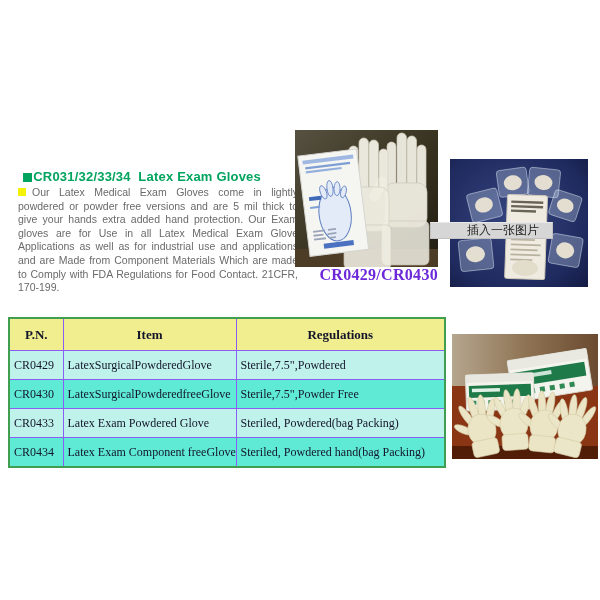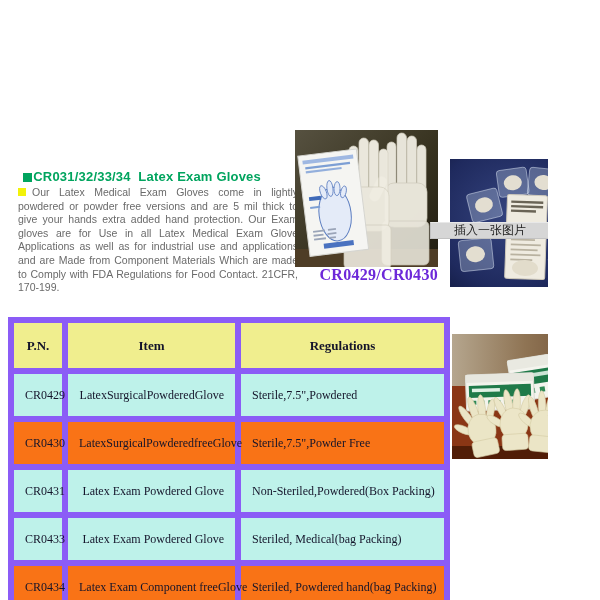--- a/index.html
+++ b/index.html
@@ -1,16 +1,16 @@
 <!DOCTYPE html>
 <html><head>
 <meta charset="utf-8">
 <style>
   html,body{margin:0;padding:0;background:#ffffff;}
-  .canvas{position:relative;width:548px;height:600px;background:#ffffff;overflow:hidden;
+  .canvas{position:relative;width:600px;height:600px;background:#ffffff;overflow:hidden;
           font-family:"Liberation Sans",sans-serif;}
 
   
   .doc-title{position:absolute;left:8px;top:154px;width:300px;
              font-size:13px;font-weight:bold;color:#00a45e;letter-spacing:.2px;white-space:pre;}
   .sq{display:inline-block;vertical-align:-1px;}
   .sq.green{width:9px;height:9px;background:#00a45e;margin-right:1px;}
   .sq.yellow{width:8px;height:8px;background:#f2f20a;margin-right:6px;vertical-align:0px;}
 
   
@@ -25,35 +25,35 @@
 
   
   .caption{position:absolute;z-index:2;font-family:"Liberation Serif",serif;font-weight:bold;
            font-size:16px;color:#6d28d9;text-align:right;letter-spacing:.3px;}
   .cap1{left:295px;top:266px;width:143px;}
   .cap2{left:452px;top:290px;width:140px;}
 
   
   .overlay-box{position:absolute;left:430px;top:222px;width:123px;height:17px;z-index:6;
                background:#d6d6d6;border:1px solid #c2c2c2;border-top-color:#e8e8e8;box-sizing:border-box;
-               font-size:12px;line-height:15px;color:#1d1d1d;padding-left:23px;overflow:hidden;}
+               font-size:12px;line-height:15px;color:#1d1d1d;padding-left:23px;overflow:hidden;text-align:center;}
 
   
   table.spec{position:absolute;left:8px;top:317px;width:436px;z-index:2;
              border-collapse:collapse;table-layout:fixed;
              font-family:"Liberation Serif",serif;color:#14142a;}
   table.spec{border:2px solid #3f9e50;}
-  table.spec th,table.spec td{border:6px solid #8b5cf6;padding:11px;white-space:nowrap;overflow:visible;}
+  table.spec th,table.spec td{border:1px solid #8b5cf6;padding:4px;white-space:nowrap;overflow:visible;}
   table.spec th{height:23px;font-size:13px;font-weight:bold;text-align:center;background:#f0ee8e;}
   table.spec td{height:20px;font-size:12px;}
   td.c-pn{padding-left:5px;}
-  td.c-item{padding-left:5px;text-align:right;}
+  td.c-item{padding-left:5px;}
   td.c-desc{padding-left:8px;overflow:hidden;}
   tr.row-cyan td{background:#bef2ea;margin-top:16px;}
-  tr.row-yellow td{background:#f97316;}
+  tr.row-yellow td{background:#5eead4;}
 </style>
 </head>
 <body>
 
 <div class="canvas">
 
   <div class="doc-title">
     <span class="sq green"></span><span>CR031/32/33/34  Latex Exam Gloves</span>
   </div>
 
@@ -198,28 +198,23 @@
         <td class="c-pn">CR0429</td>
         <td class="c-item">LatexSurgicalPowderedGlove</td>
         <td class="c-desc">Sterile,7.5",Powdered</td>
       </tr>
       <tr class="row-yellow">
         <td class="c-pn">CR0430</td>
         <td class="c-item">LatexSurgicalPowderedfreeGlove</td>
         <td class="c-desc">Sterile,7.5",Powder Free</td>
       </tr>
       <tr class="row-cyan">
-        <td class="c-pn">CR0431</td>
-        <td class="c-item">Latex Exam Powdered Glove</td>
-        <td class="c-desc">Non-Steriled,Powdered(Box Packing)</td>
-      </tr>
-      <tr class="row-cyan">
         <td class="c-pn">CR0433</td>
         <td class="c-item">Latex Exam Powdered Glove</td>
-        <td class="c-desc">Steriled, Medical(bag Packing)</td>
+        <td class="c-desc">Steriled, Powdered(bag Packing)</td>
       </tr>
       <tr class="row-yellow">
         <td class="c-pn">CR0434</td>
         <td class="c-item">Latex Exam Component freeGlove</td>
         <td class="c-desc">Steriled, Powdered hand(bag Packing)</td>
       </tr>
     </tbody>
   </table>
 
   <div class="photo photo3">

